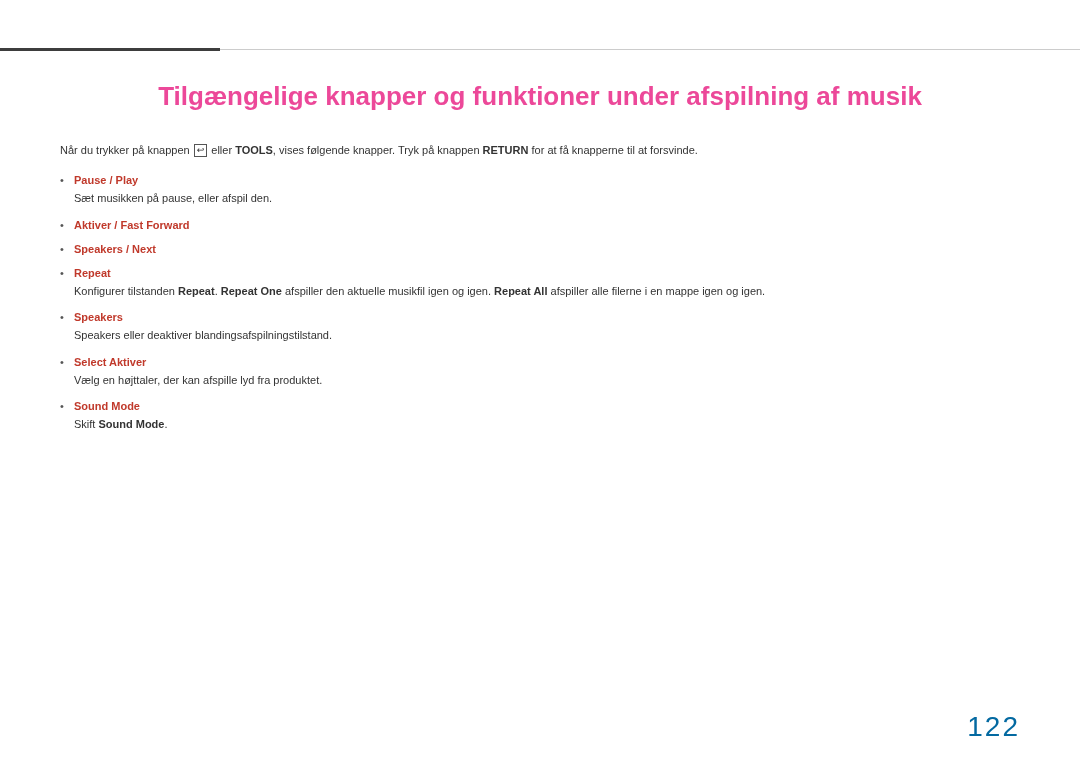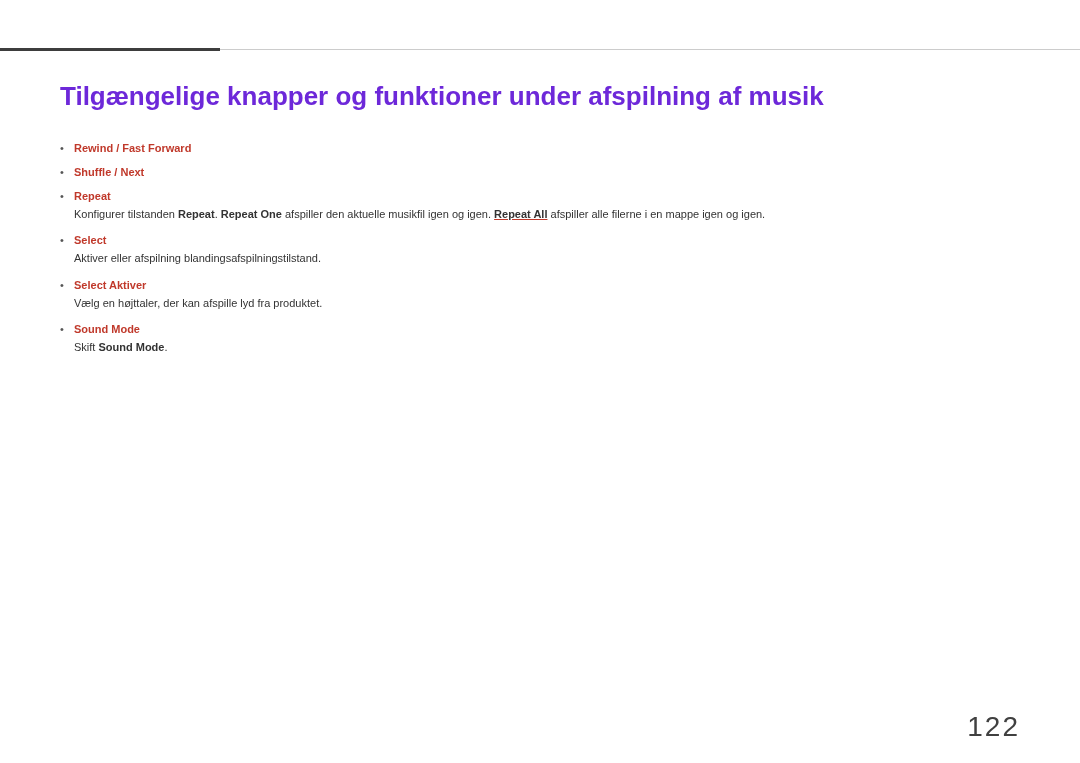--- a/index.html
+++ b/index.html
@@ -52,24 +52,25 @@
       position: absolute;
       top: 60px;
       left: 60px;
       right: 60px;
       bottom: 40px;
     }
 
     .page-title {
       font-size: 26px;
       font-weight: bold;
-      color: #6d28d9;
+      color: #ec4899;
       margin-top: 20px;
       margin-bottom: 28px;
       line-height: 1.3;
+      text-align: center;
     }
 
     .intro-text {
       font-size: 11px;
       color: #333333;
       margin-bottom: 16px;
       line-height: 1.5;
     }
 
     .intro-text strong {
@@ -112,30 +113,29 @@
     }
 
     .item-desc strong {
       font-weight: bold;
       color: #333333;
     }
 
     .item-desc .red-bold {
       font-weight: bold;
       color: #c0392b;
-      text-decoration: underline;
     }
 
     
     .page-number {
       position: absolute;
       bottom: 20px;
       right: 60px;
       font-size: 28px;
-      color: #404040;
+      color: #0369a1;
       font-weight: 300;
       letter-spacing: 2px;
     }
 
     
     .inline-icon {
       display: inline-block;
       border: 1px solid #555;
       padding: 0 2px;
       font-size: 9px;
@@ -151,42 +151,49 @@
 
   <div class="top-bar">
     <div class="top-bar-dark"></div>
     <div class="top-bar-light"></div>
   </div>
 
   <div class="content">
 
     <h1 class="page-title">Tilgængelige knapper og funktioner under afspilning af musik</h1>
 
+    <p class="intro-text">
+      Når du trykker på knappen <span class="inline-icon">↩</span> eller <strong>TOOLS</strong>, vises følgende knapper. Tryk på knappen <strong>RETURN</strong> for at få knapperne til at forsvinde.
+    </p>
 
     <ul class="bullet-list">
 
-
-      <li>
-        <span class="item-title">Rewind / Fast Forward</span>
-      </li>
-
-      <li>
-        <span class="item-title">Shuffle / Next</span>
+      <li>
+        <span class="item-title">Pause / Play</span>
+        <span class="item-desc">Sæt musikken på pause, eller afspil den.</span>
+      </li>
+
+      <li>
+        <span class="item-title">Aktiver / Fast Forward</span>
+      </li>
+
+      <li>
+        <span class="item-title">Speakers / Next</span>
       </li>
 
       <li>
         <span class="item-title">Repeat</span>
         <span class="item-desc">
           Konfigurer tilstanden <strong>Repeat</strong>. <strong>Repeat One</strong> afspiller den aktuelle musikfil igen og igen. <span class="red-bold"><strong>Repeat All</strong></span> afspiller alle filerne i en mappe igen og igen.
         </span>
       </li>
 
       <li>
-        <span class="item-title">Select</span>
-        <span class="item-desc">Aktiver eller afspilning blandingsafspilningstilstand.</span>
+        <span class="item-title">Speakers</span>
+        <span class="item-desc">Speakers eller deaktiver blandingsafspilningstilstand.</span>
       </li>
 
       <li>
         <span class="item-title">Select Aktiver</span>
         <span class="item-desc">Vælg en højttaler, der kan afspille lyd fra produktet.</span>
       </li>
 
       <li>
         <span class="item-title">Sound Mode</span>
         <span class="item-desc">

